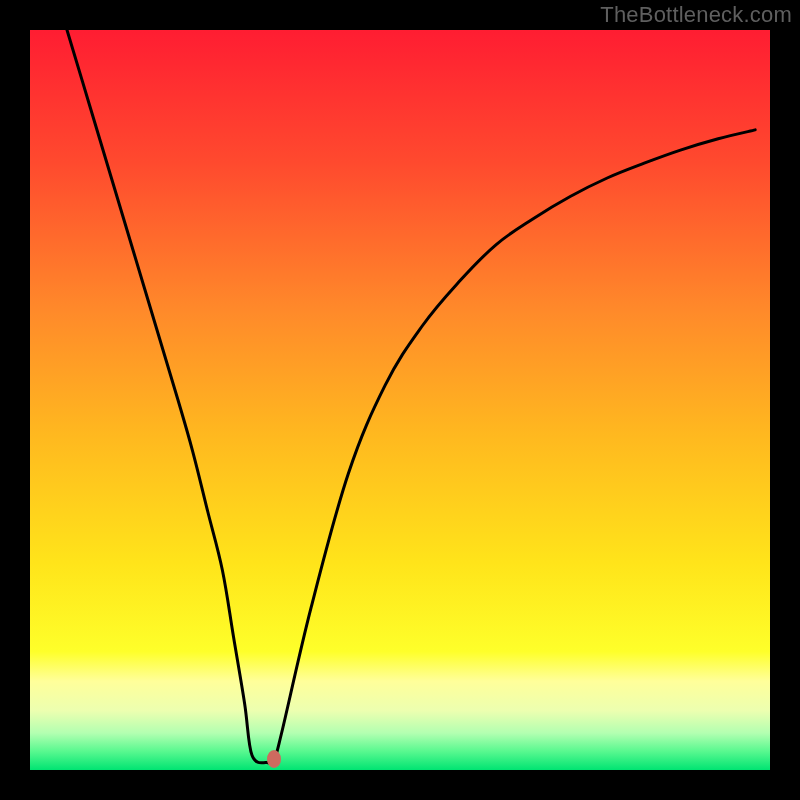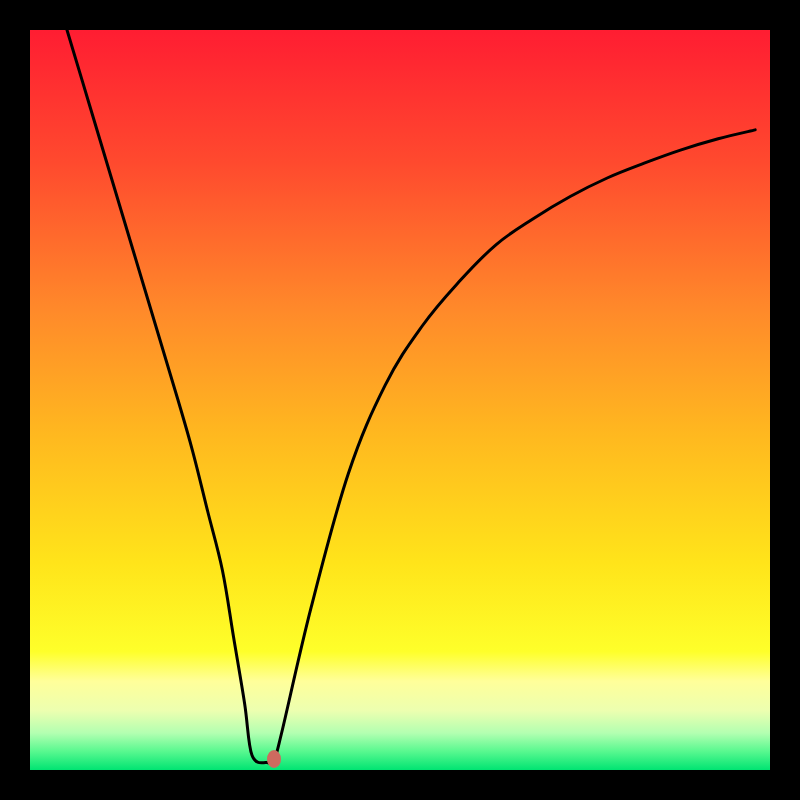--- a/index.html
+++ b/index.html
@@ -52,20 +52,21 @@
     stroke-width: 3;
     stroke-linecap: round;
     stroke-linejoin: round;
   }
 </style>
 </head>
 <body>
 
 <div class="frame">
 
+  <div class="watermark">TheBottleneck.com</div>
 
   <div class="plot">
     <svg viewBox="0 0 740 740" preserveAspectRatio="none">
       <defs>
         <linearGradient id="bg" x1="0" y1="0" x2="0" y2="1">
           <stop offset="0%" stop-color="#ff1d32"></stop>
           <stop offset="18%" stop-color="#ff4a2e"></stop>
           <stop offset="38%" stop-color="#ff8a2a"></stop>
           <stop offset="55%" stop-color="#ffb91f"></stop>
           <stop offset="72%" stop-color="#ffe41a"></stop>

